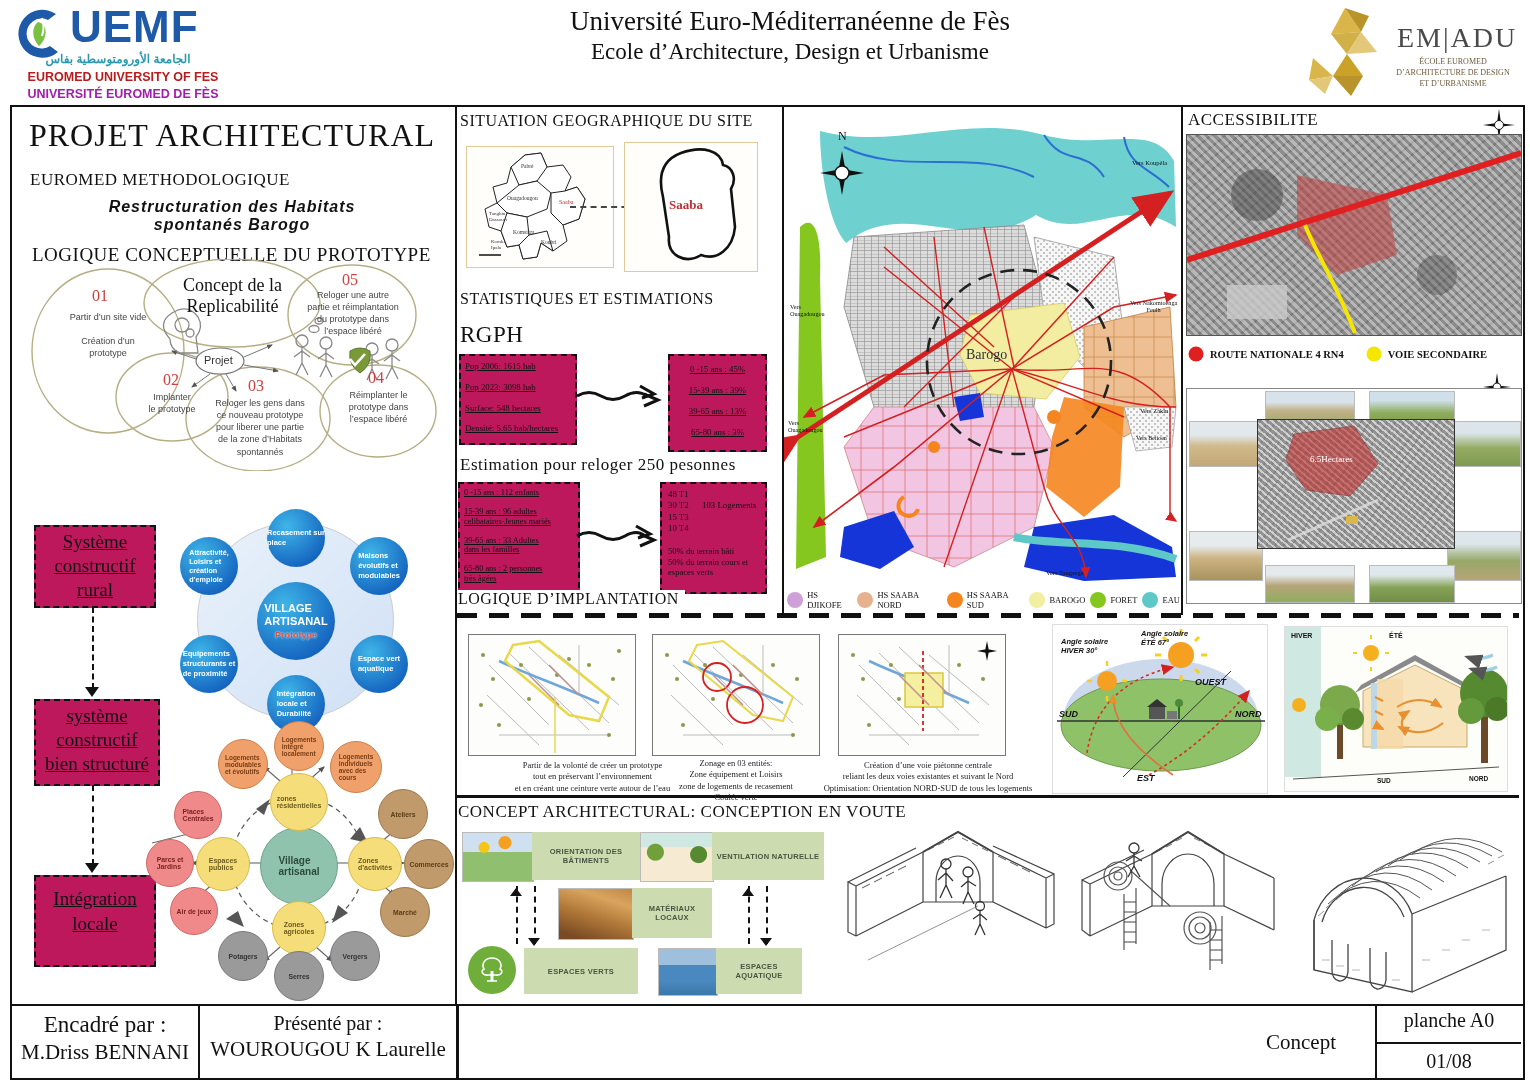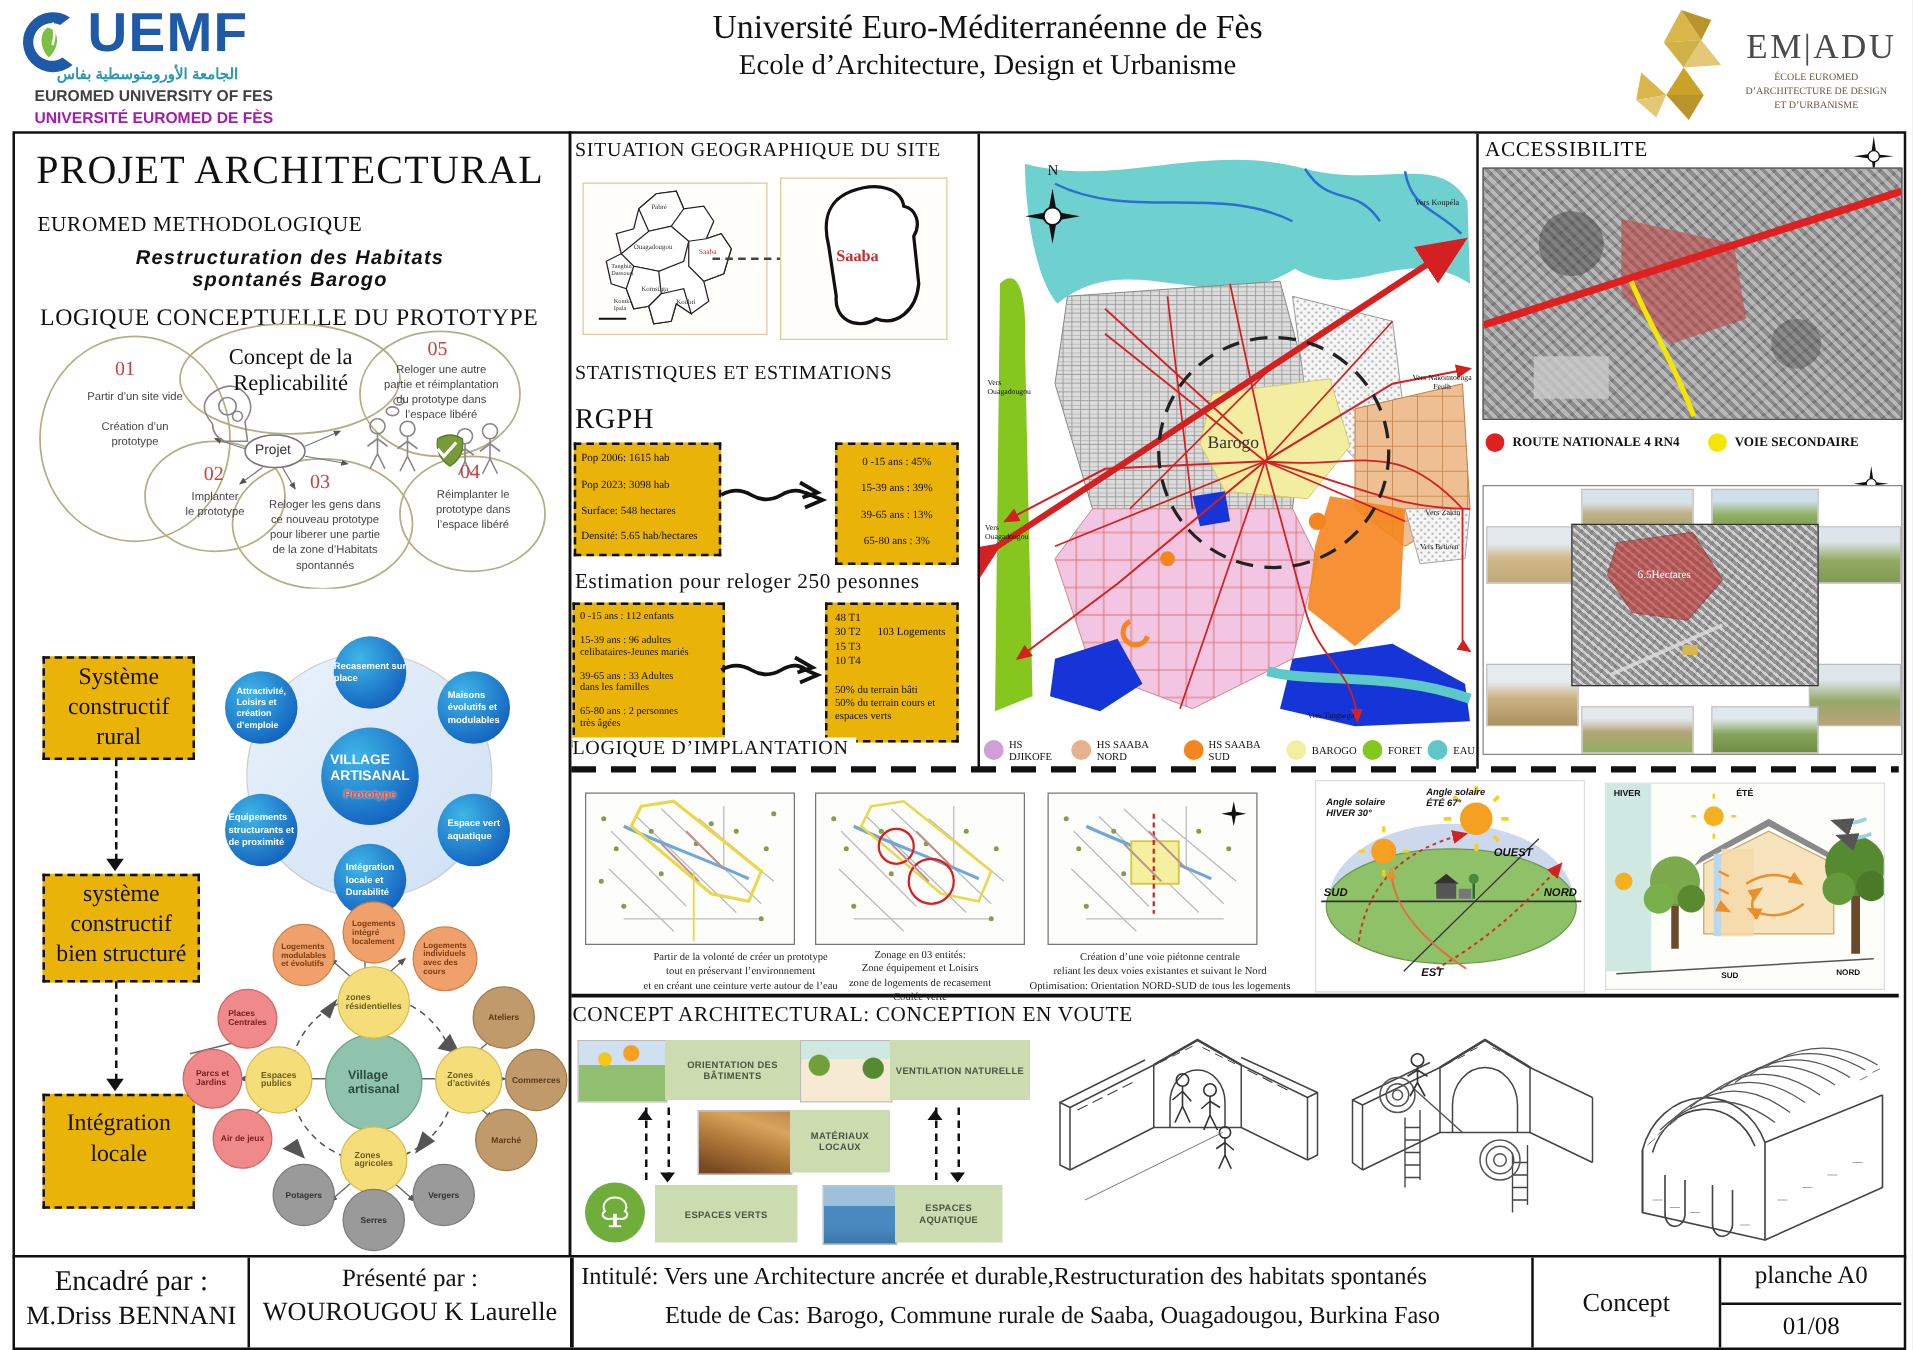--- a/index.html
+++ b/index.html
@@ -1,21 +1,21 @@
 <!DOCTYPE html>
 <html><head>
 <meta charset="utf-8">
 <style>
   html,body{margin:0;padding:0;background:#e8e8e8;}
   #poster{position:relative;width:1530px;height:1080px;background:#fff;font-family:"Liberation Sans",sans-serif;color:#111;overflow:hidden;}
   .a{position:absolute;}
   .serif{font-family:"Liberation Serif",serif;}
   .pre{white-space:pre-line;}
   .ctr{text-align:center;}
-  .dashbox{border:2.5px dashed #111;background:#eab308;}
+  .dashbox{border:2.5px dashed #111;background:#be185d;text-decoration:underline;}
   .circ{border-radius:50%;display:flex;align-items:center;justify-content:center;text-align:left;}
   .bluecirc{background:radial-gradient(circle at 35% 30%,#3fb6e8,#1565c0 75%);color:#fff;font-weight:bold;}
   .greenbox{background:#ccdcb0;display:flex;align-items:center;justify-content:center;text-align:center;font-weight:bold;color:#4a5540;font-size:7.5px;letter-spacing:.3px;}
   .photo{border:1px solid #bbb;}
   .heading{font-family:"Liberation Serif",serif;letter-spacing:.5px;}
   .thumbmap{border:1.5px solid #777;background:#fdfdfb;}
   .caption{font-family:"Liberation Serif",serif;font-size:8.5px;line-height:1.35;color:#222;}
   .vline{background:#111;width:2px;}
   .dashline-thick{background:repeating-linear-gradient(90deg,#111 0 20px,transparent 20px 32px);height:5px;}
   .darrow{border-left:2.5px dashed #111;}
@@ -62,21 +62,21 @@
 <div class="a" style="left:0;top:0;width:1530px;height:105px;">
 
   <div class="a" style="left:18px;top:6px;width:380px;">
     <svg class="a" style="left:0;top:2px" width="46" height="52" viewBox="0 0 46 52">
       <path d="M38,6 A24,24 0 1 0 40,44 L32,38 A15,15 0 1 1 30,12 Z" fill="#1e5aa8"></path>
       <path d="M20,14 C30,16 30,30 21,38 C14,31 13,19 20,14 Z" fill="#7ac143"></path>
       <path d="M24,10 C26,16 26,22 24,28" stroke="#fff" stroke-width="2" fill="none"></path>
     </svg>
     <span class="a" style="left:52px;top:-4px;font-size:44px;font-weight:bold;color:#1e5aa8;letter-spacing:1px;">UEMF</span>
     <span class="a" dir="rtl" style="left:0px;top:46px;width:200px;text-align:center;font-size:12px;color:#2b9ab0;font-weight:bold;">الجامعة الأورومتوسطية بفاس</span>
-    <span class="a" style="left:0px;top:64px;width:210px;text-align:center;font-size:12.5px;font-weight:bold;color:#404040;">EUROMED UNIVERSITY OF FES</span>
+    <span class="a" style="left:0px;top:64px;width:210px;text-align:center;font-size:12.5px;font-weight:bold;color:#b91c1c;">EUROMED UNIVERSITY OF FES</span>
     <span class="a" style="left:0px;top:81px;width:210px;text-align:center;font-size:12.5px;font-weight:bold;color:#a21caf;">UNIVERSITÉ EUROMED DE FÈS</span>
   </div>
 
   <div class="a ctr" style="left:420px;top:6px;width:740px;">
     <div class="serif" style="font-size:27px;">Université Euro-Méditerranéenne de Fès</div>
     <div class="serif" style="font-size:23px;margin-top:2px;">Ecole d’Architecture, Design et Urbanisme</div>
   </div>
 
   <div class="a" style="left:1295px;top:4px;width:230px;height:96px;">
     <svg class="a" style="left:8px;top:2px" width="90" height="92" viewBox="0 0 90 92">
@@ -785,24 +785,20 @@
 
 <div class="a" style="left:10px;top:1004px;width:1511px;height:72px;border:2px solid #111;background:#fff;">
   <div class="a ctr serif" style="left:0;top:0;width:186px;height:100%;border-right:2px solid #111;">
     <div style="font-size:23px;margin-top:6px;">Encadré par :</div>
     <div style="font-size:21px;margin-top:2px;">M.Driss BENNANI</div>
   </div>
   <div class="a ctr serif" style="left:188px;top:0;width:256px;height:100%;border-right:3px solid #111;">
     <div style="font-size:20px;margin-top:6px;">Présenté par :</div>
     <div style="font-size:21px;margin-top:2px;">WOUROUGOU K Laurelle</div>
   </div>
-  <div class="a serif" style="left:447px;top:0;width:766px;height:100%;border-right:2px solid #111;">
-    <div style="font-size:19.5px;margin:5px 0 0 6px;">Intitulé: Vers une Architecture ancrée et durable,Restructuration des habitats spontanés</div>
-    <div class="ctr" style="font-size:19.5px;margin-top:9px;">Etude de Cas: Barogo, Commune rurale de Saaba, Ouagadougou, Burkina Faso</div>
-  </div>
   <div class="a serif" style="left:1215px;top:0;width:148px;height:100%;border-right:2px solid #111;display:flex;align-items:center;justify-content:center;">
     <span style="font-size:21px;">Concept</span>
   </div>
   <div class="a serif" style="left:1365px;top:0;width:144px;height:100%;">
     <div class="ctr" style="font-size:20px;height:33px;border-bottom:2px solid #111;padding-top:3px;">planche A0</div>
     <div class="ctr" style="font-size:20px;padding-top:6px;">01/08</div>
   </div>
 </div>
 
 </div>

